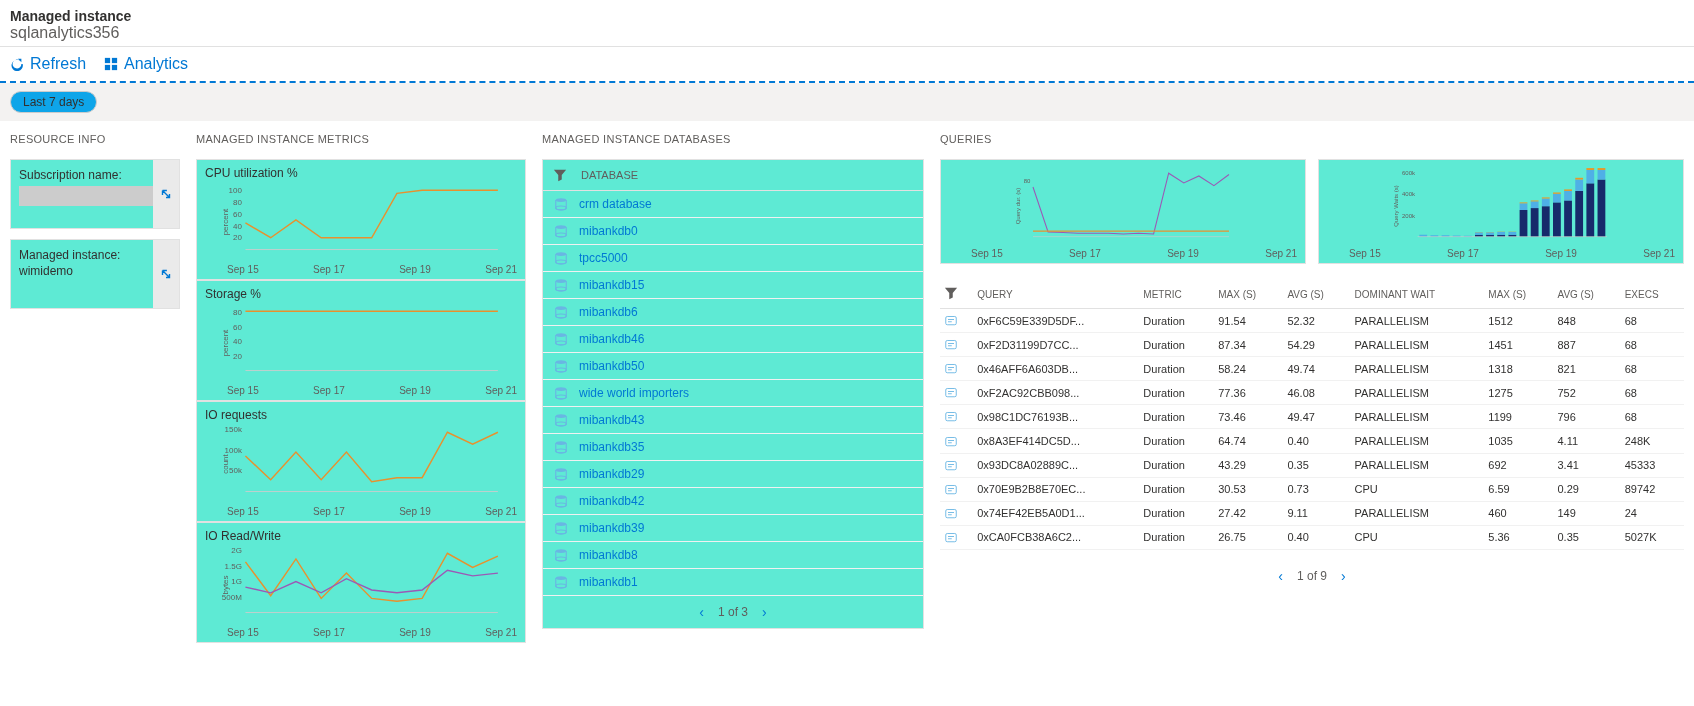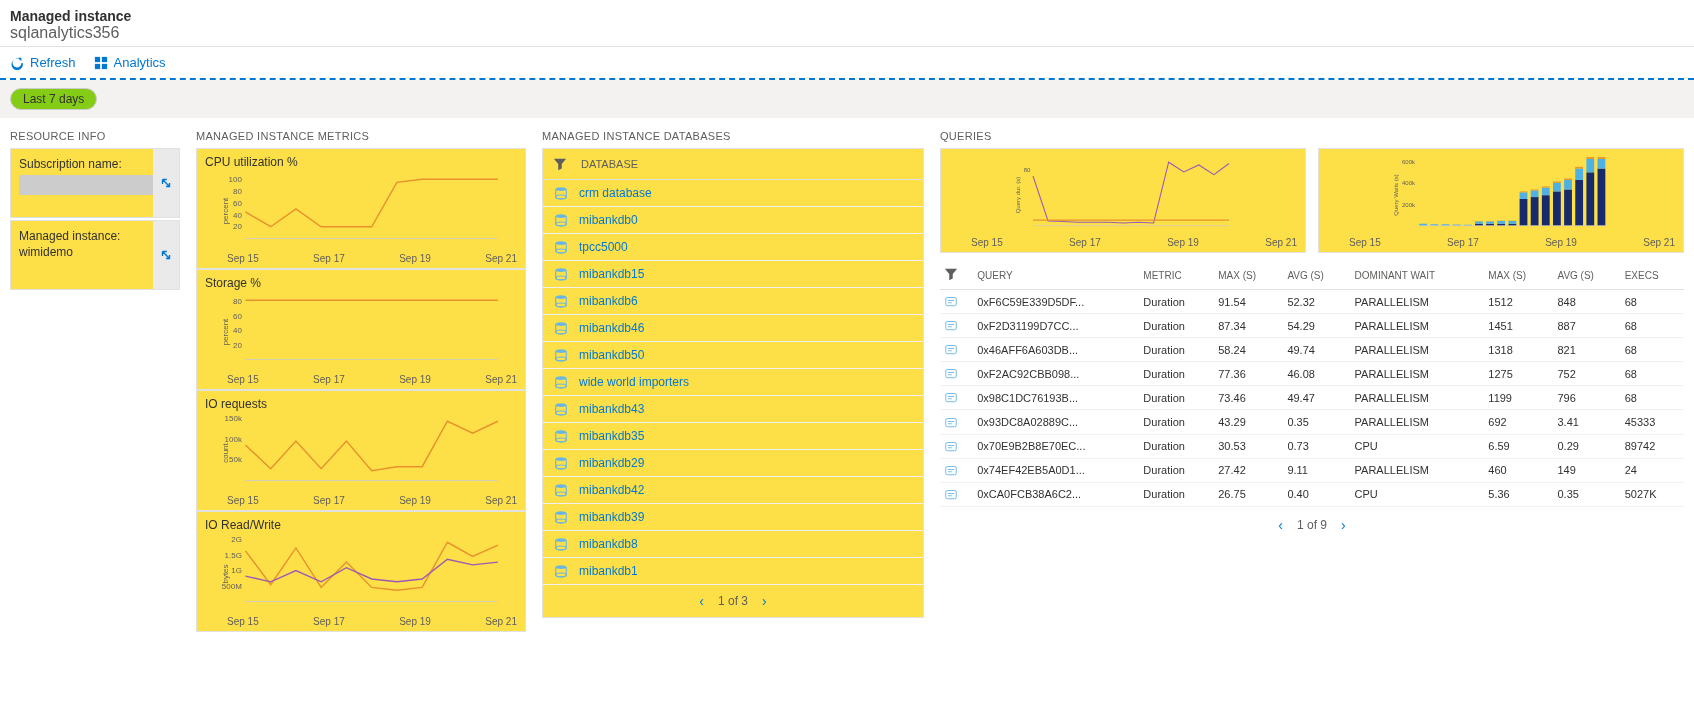--- a/index.html
+++ b/index.html
@@ -1,32 +1,32 @@
 <!DOCTYPE html>
 <html><head>
 <meta charset="utf-8">
 <style>
 * { box-sizing: border-box; margin: 0; padding: 0; font-family: "Segoe UI", Arial, sans-serif; }
 body { background: #fff; color: #323130; font-size: 12px; }
 .header { padding: 8px 10px 4px; border-bottom: 1px solid #e1e1e1; }
 .header h1 { font-size: 14px; font-weight: 600; }
 .header .sub { color: #605e5c; font-size: 16px; }
 .toolbar { padding: 8px 10px; display: flex; gap: 18px; border-bottom: 2px dashed #0078d4; }
-.tool-btn { display: flex; align-items: center; gap: 6px; color: #0078d4; cursor: pointer; font-size: 13px; }
+.tool-btn { display: flex; align-items: center; gap: 6px; color: #0078d4; cursor: pointer; font-size: 16px; }
 .tool-btn svg { width: 14px; height: 14px; fill: #0078d4; }
 .timebar { background: #f3f2f1; padding: 8px 10px; }
-.time-pill { background: #84cc16; border: 1px solid #ccc; border-radius: 14px; padding: 3px 12px; display: inline-block; font-size: 12px; cursor: pointer; }
+.time-pill { background: #0ea5e9; border: 1px solid #ccc; border-radius: 14px; padding: 3px 12px; display: inline-block; font-size: 12px; cursor: pointer; }
 .main { display: flex; gap: 16px; padding: 12px 10px; align-items: flex-start; }
-.col { display: flex; flex-direction: column; gap: 2px; }
+.col { display: flex; flex-direction: column; gap: 10px; }
 .col-res { width: 170px; }
 .col-metrics { width: 330px; }
 .col-db { width: 382px; }
 .col-queries { flex: 1; }
 .section-title { font-size: 11px; letter-spacing: .3px; color: #605e5c; text-transform: uppercase; margin-bottom: 4px; }
-.card { border: 1px solid #e1e1e1; background: #fde047; position: relative; }
+.card { border: 1px solid #e1e1e1; background: #5eead4; position: relative; }
 .res-card { height: 70px; padding: 8px; position: relative; overflow: hidden; }
 .res-card .label { font-size: 12px; color: #323130; }
 .res-card .val { font-size: 12px; margin-top: 2px; }
 .res-card .blank { background: #ccc; height: 20px; width: 100%; margin-top: 4px; }
 .res-card .open-tab { position: absolute; right: 0; top: 0; bottom: 0; width: 26px; background: #eaeaea; display: flex; align-items: center; justify-content: center; cursor: pointer; }
 .res-card .open-tab svg { width: 14px; height: 14px; stroke: #0078d4; fill: none; stroke-width: 1.6; }
 .chart-card { padding: 6px 8px 2px; }
 .chart-title { font-size: 12px; margin-bottom: 2px; }
 .chart { width: 100%; height: 80px; display: block; }
 .chart-x { display: flex; justify-content: space-between; font-size: 10px; color: #605e5c; padding: 2px 0 2px 22px; }
@@ -491,20 +491,34 @@
             <td class="num">PARALLELISM</td>
             <td class="num">1199</td>
             <td class="num">796</td>
             <td class="num">68</td>
           </tr>
           <tr>
             <td><svg viewBox="0 0 16 16">
                 <rect x="1" y="2" width="14" height="11" rx="2" fill="none" stroke="#69b6e3" stroke-width="1.2"></rect>
                 <path d="M4 6h8M4 9h5" stroke="#69b6e3" stroke-width="1.2"></path>
               </svg></td>
+            <td class="link">0x8A3EF414DC5D...</td>
+            <td class="num">Duration</td>
+            <td class="num">64.74</td>
+            <td class="num">0.40</td>
+            <td class="num">PARALLELISM</td>
+            <td class="num">1035</td>
+            <td class="num">4.11</td>
+            <td class="num">248K</td>
+          </tr>
+          <tr>
+            <td><svg viewBox="0 0 16 16">
+                <rect x="1" y="2" width="14" height="11" rx="2" fill="none" stroke="#69b6e3" stroke-width="1.2"></rect>
+                <path d="M4 6h8M4 9h5" stroke="#69b6e3" stroke-width="1.2"></path>
+              </svg></td>
             <td class="link">0x93DC8A02889C...</td>
             <td class="num">Duration</td>
             <td class="num">43.29</td>
             <td class="num">0.35</td>
             <td class="num">PARALLELISM</td>
             <td class="num">692</td>
             <td class="num">3.41</td>
             <td class="num">45333</td>
           </tr>
           <tr>

